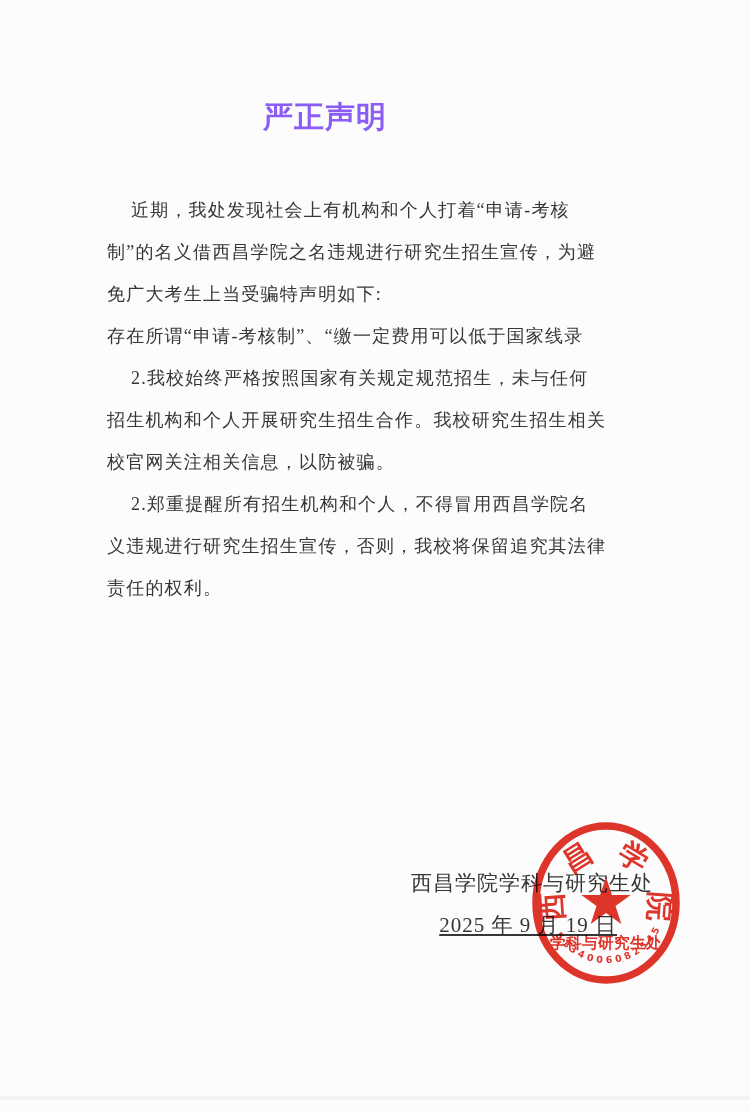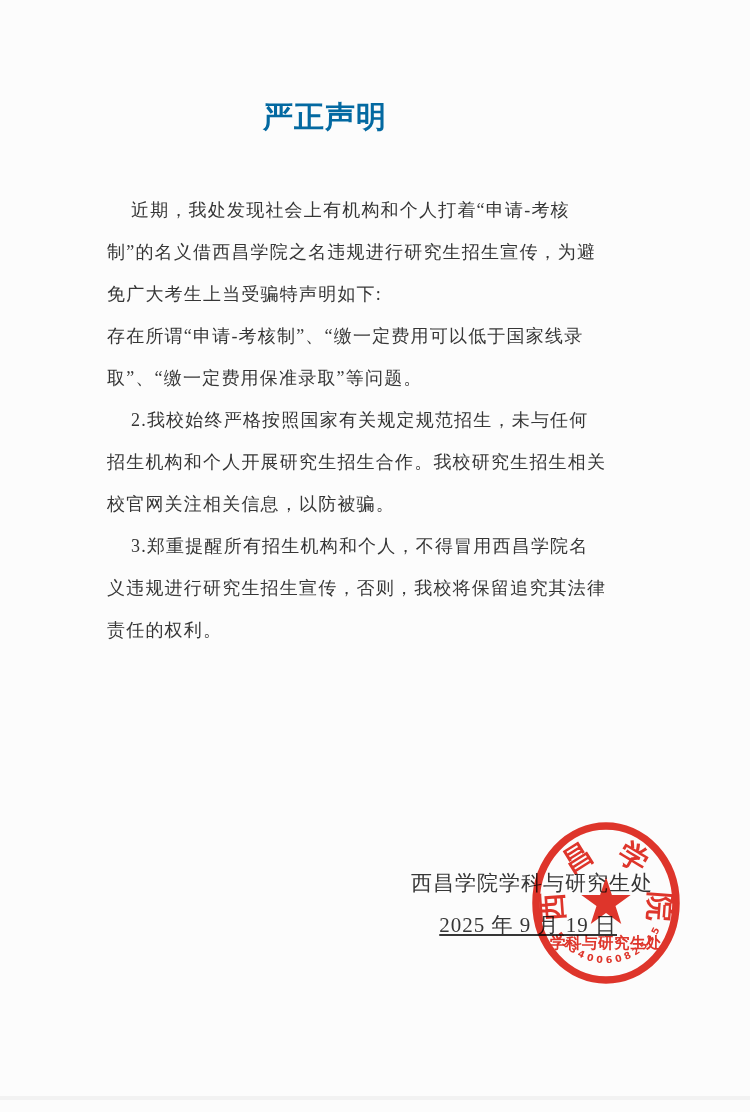--- a/index.html
+++ b/index.html
@@ -12,21 +12,21 @@
     color:#363636;
   }
   .doc-title{
     position:absolute;
     top:97px;left:0;width:650px;
     margin:0;
     text-align:center;
     font-size:30px;
     font-weight:700;
     letter-spacing:1px;
-    color:#0369a1;
+    color:#8b5cf6;
   }
   .body-text{
     position:absolute;
     top:189px;left:107px;
     width:608px;
     font-size:18px;
     line-height:42px;
     letter-spacing:1.2px;
   }
   .body-line{white-space:nowrap;}
@@ -95,29 +95,28 @@
   <h1 class="doc-title">严正声明</h1>
 
   <div class="body-text">
     <div>
       <div class="body-line first">近期，我处发现社会上有机构和个人打着“申请-考核</div>
       <div class="body-line">制”的名义借西昌学院之名违规进行研究生招生宣传，为避</div>
       <div class="body-line">免广大考生上当受骗特声明如下:</div>
     </div>
     <div>
       <div class="body-line">存在所谓“申请-考核制”、“缴一定费用可以低于国家线录</div>
-      <div class="body-line">取”、“缴一定费用保准录取”等问题。</div>
     </div>
     <div>
       <div class="body-line first">2.我校始终严格按照国家有关规定规范招生，未与任何</div>
       <div class="body-line">招生机构和个人开展研究生招生合作。我校研究生招生相关</div>
       <div class="body-line">校官网关注相关信息，以防被骗。</div>
     </div>
     <div>
-      <div class="body-line first">3.郑重提醒所有招生机构和个人，不得冒用西昌学院名</div>
+      <div class="body-line first">2.郑重提醒所有招生机构和个人，不得冒用西昌学院名</div>
       <div class="body-line">义违规进行研究生招生宣传，否则，我校将保留追究其法律</div>
       <div class="body-line">责任的权利。</div>
     </div>
   </div>
 
   <div class="signature">西昌学院学科与研究生处</div>
 
   <div class="doc-date">2025 年 9 月 19 日</div>
 
   <svg class="seal" viewBox="0 0 152 166" aria-hidden="true">

